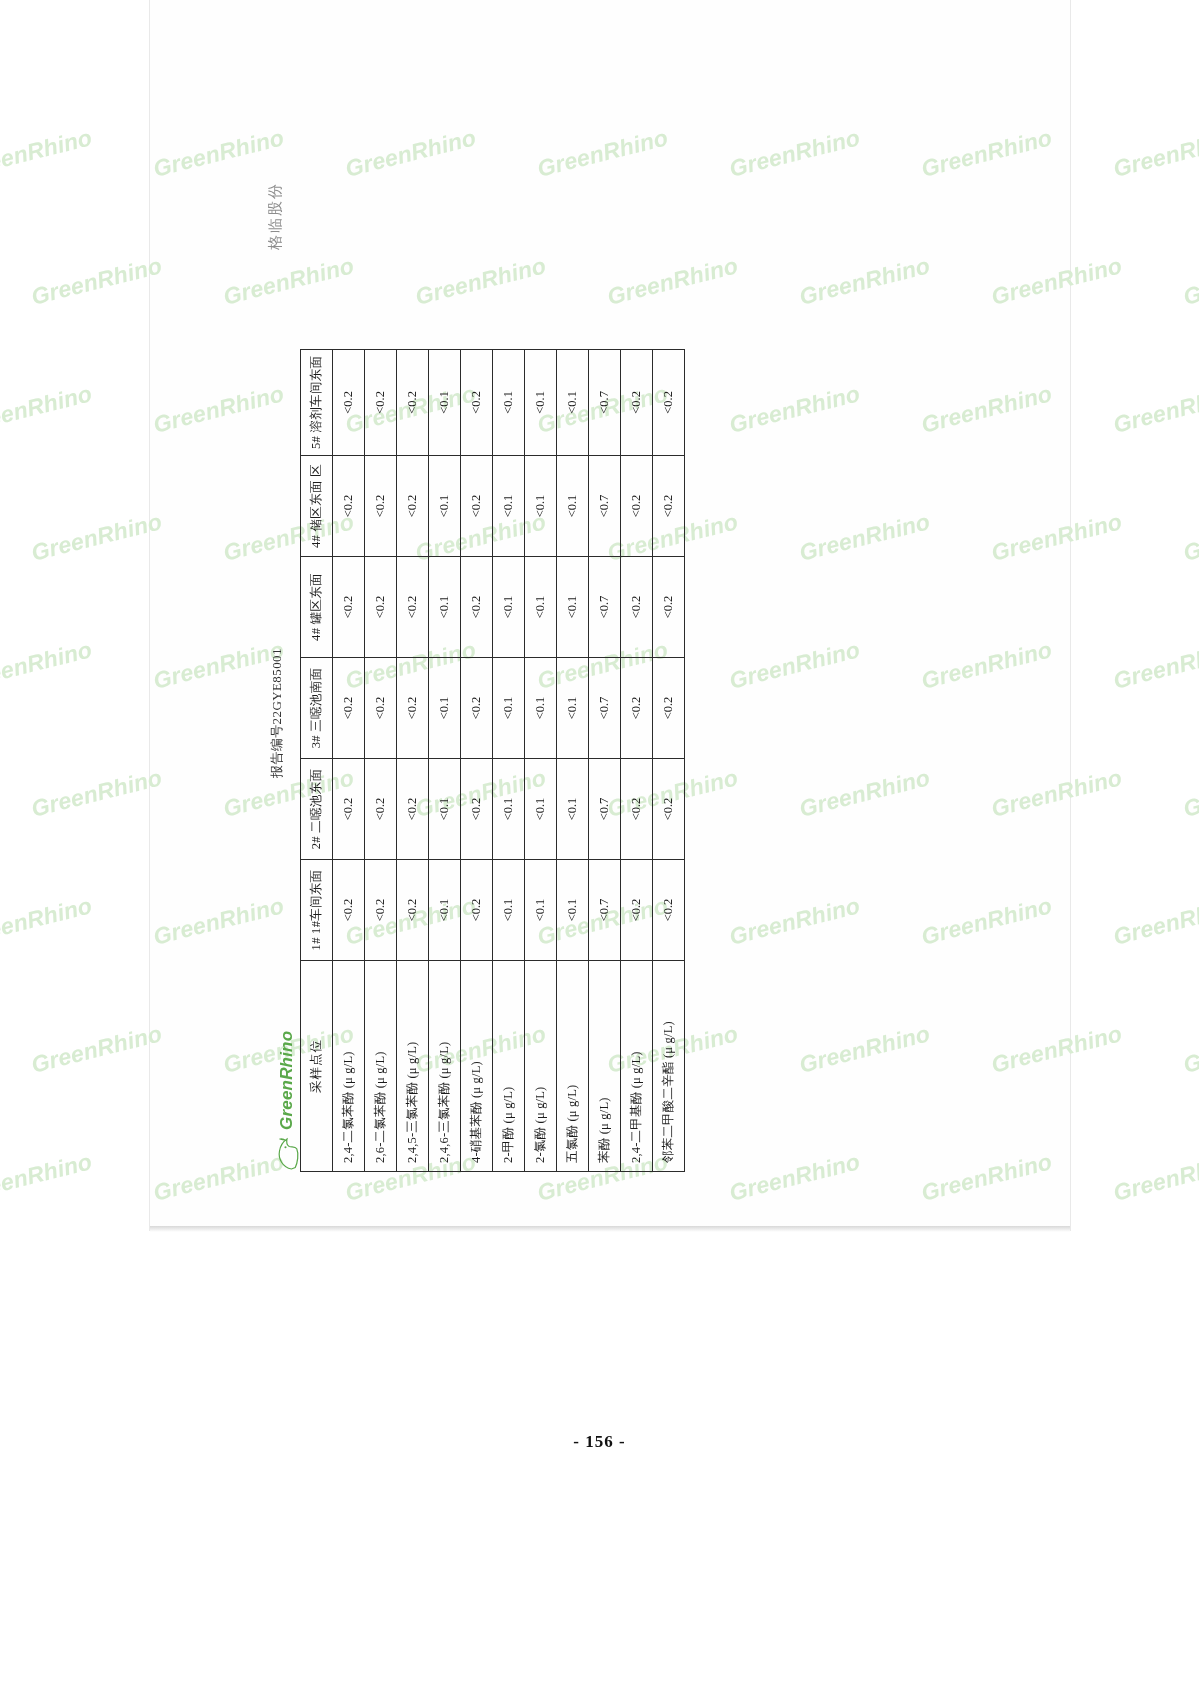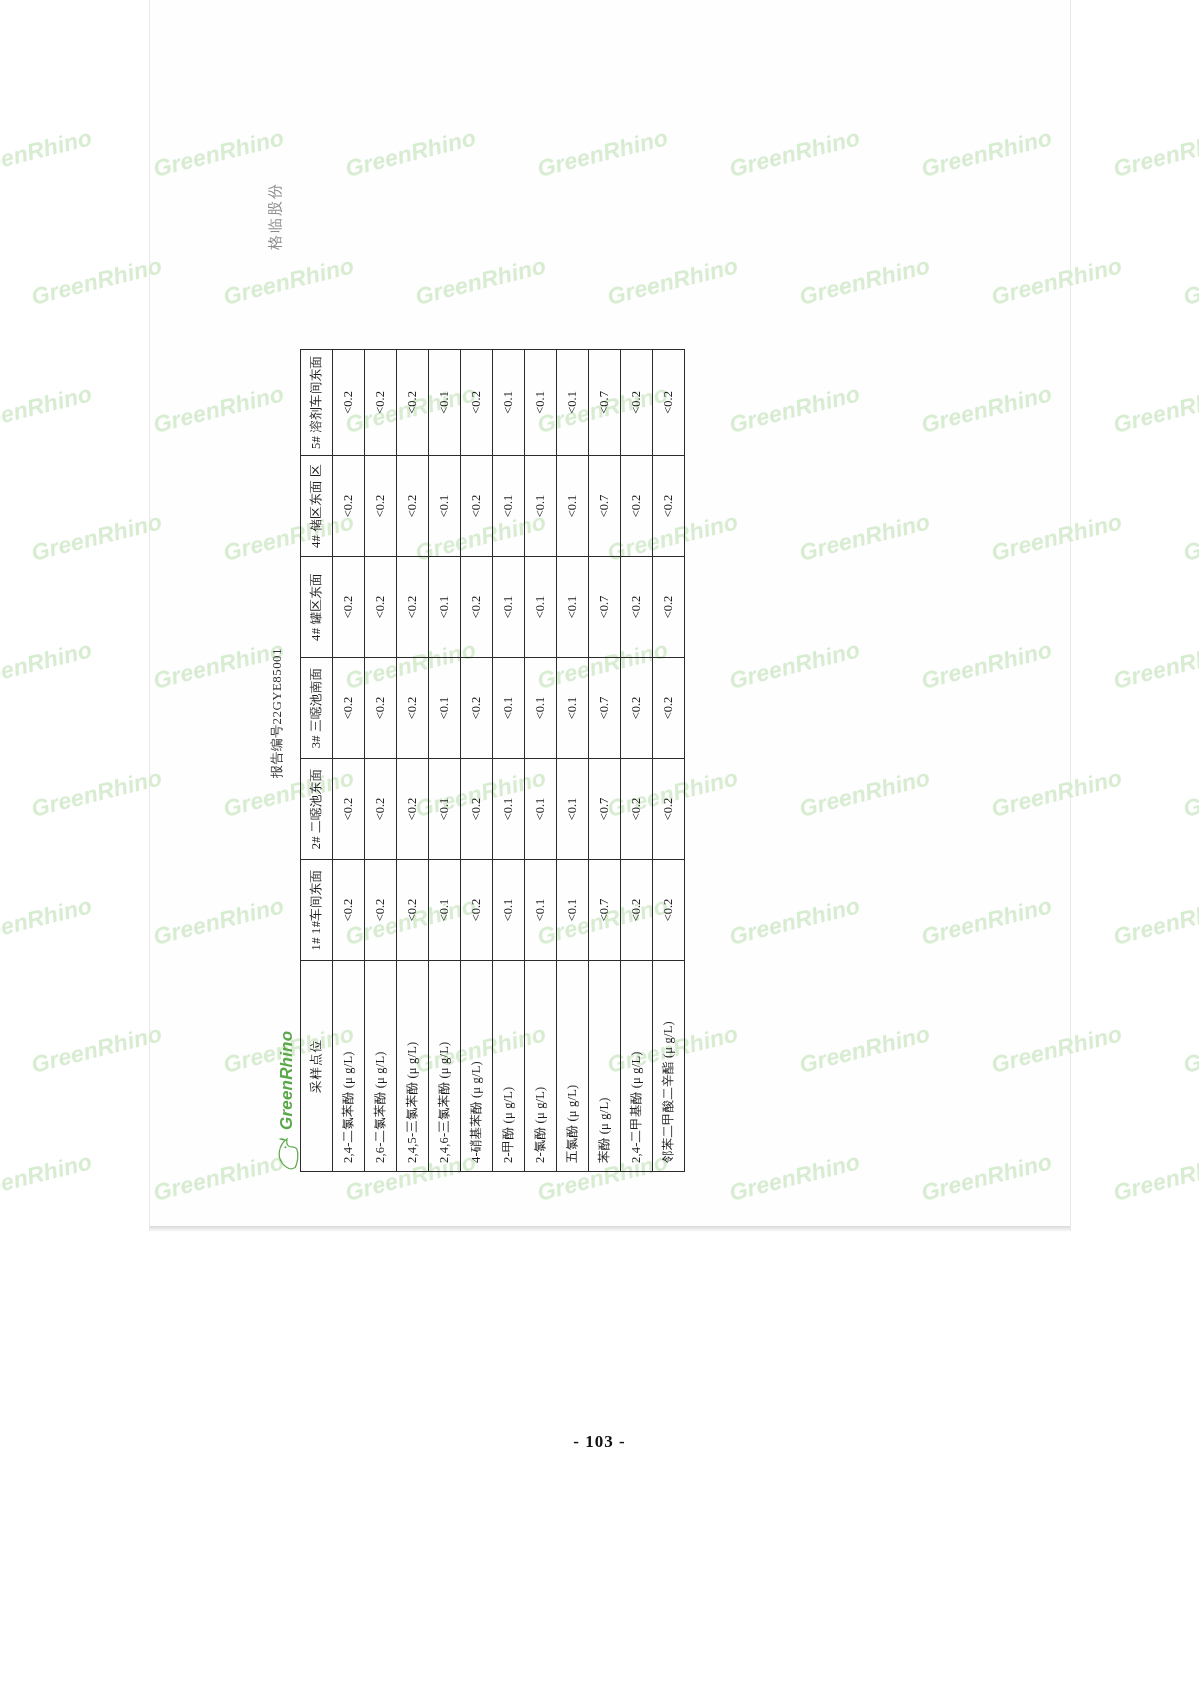--- a/index.html
+++ b/index.html
@@ -368,13 +368,13 @@
           <td class="val">&lt;0.2</td>
           <td class="val">&lt;0.2</td>
           <td class="val">&lt;0.2</td>
           <td class="val">&lt;0.2</td>
         </tr>
       </tbody>
   </table>
 
 </div>
 
-<div id="page-number">- 103 -</div>
+<div id="page-number">- 156 -</div>
 
 </body></html>

